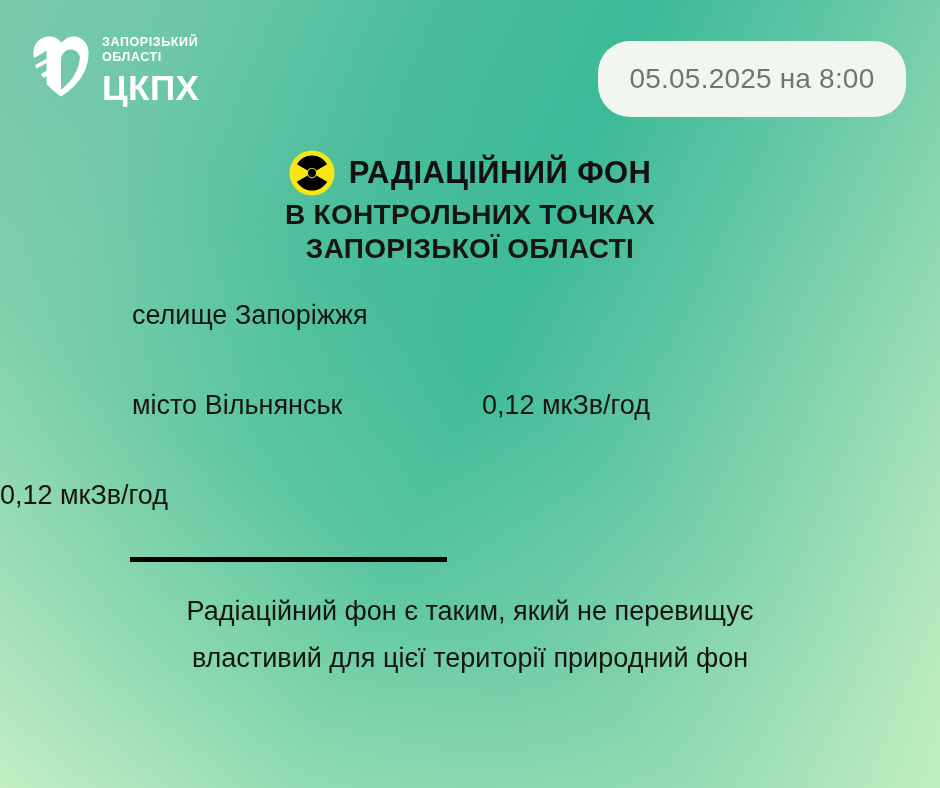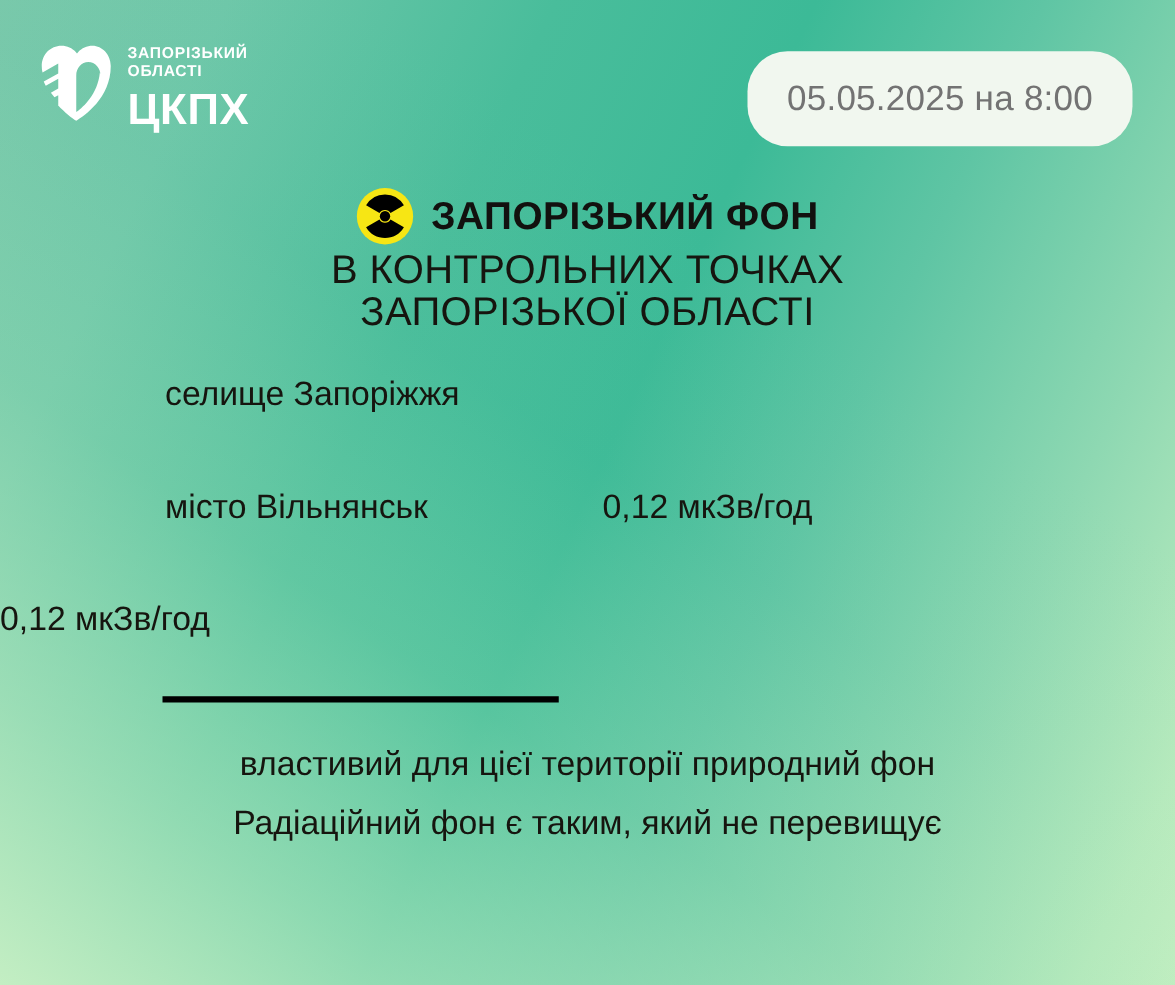--- a/index.html
+++ b/index.html
@@ -106,22 +106,22 @@
   .rad-icon { width: 46px; height: 46px; display: block; flex: none; }
   .title-main {
     font-size: 31px;
     font-weight: bold;
     color: #12110f;
     letter-spacing: 0.4px;
     line-height: 34px;
   }
   .title-sub {
     margin-top: 4px;
-    font-size: 32px;
-    font-weight: normal;
+    font-size: 28px;
+    font-weight: bold;
     color: #16150f;
     letter-spacing: 0.3px;
     line-height: 30px;
   }
 
   
   .readings {
     position: absolute;
     top: 298px;
     left: 0;
@@ -197,21 +197,21 @@
     <div class="title-row">
       <span>
         <svg class="rad-icon" viewBox="0 0 100 100" xmlns="http://www.w3.org/2000/svg" aria-hidden="true">
           <circle cx="50" cy="50" r="49" fill="#f7e614"></circle>
           <circle cx="50" cy="50" r="9" fill="#000000"></circle>
           <path fill="#000000" d="M50 12 A38 38 0 0 1 82.9 31 L59.6 44.4 A11 11 0 0 0 50 39 Z"></path>
           <path fill="#000000" d="M82.9 69 A38 38 0 0 1 17.1 69 L40.4 55.6 A11 11 0 0 0 59.6 55.6 Z"></path>
           <path fill="#000000" d="M17.1 31 A38 38 0 0 1 50 12 L50 39 A11 11 0 0 0 40.4 44.4 Z"></path>
         </svg>
       </span>
-      <span class="title-main">ЗАПОРІЗЬКИЙ ФОН</span>
+      <span class="title-main">РАДІАЦІЙНИЙ ФОН</span>
     </div>
     <div class="title-sub">В КОНТРОЛЬНИХ ТОЧКАХ</div>
     <div class="title-sub">ЗАПОРІЗЬКОЇ ОБЛАСТІ</div>
   </div>
 
   <div class="readings">
     <div class="reading-row">
       <div class="reading-place">селище Запоріжжя</div>
     </div>
     <div class="reading-row">
@@ -219,17 +219,17 @@
       <div class="reading-value">0,12 мкЗв/год</div>
     </div>
     <div class="reading-row">
       <div class="reading-value">0,12 мкЗв/год</div>
     </div>
   </div>
 
   <div class="divider"></div>
 
   <div class="footnote">
+    <span>Радіаційний фон є таким, який не перевищує</span>
     <span>властивий для цієї території природний фон</span>
-    <span>Радіаційний фон є таким, який не перевищує</span>
   </div>
 
 </div>
 
 </body></html>

